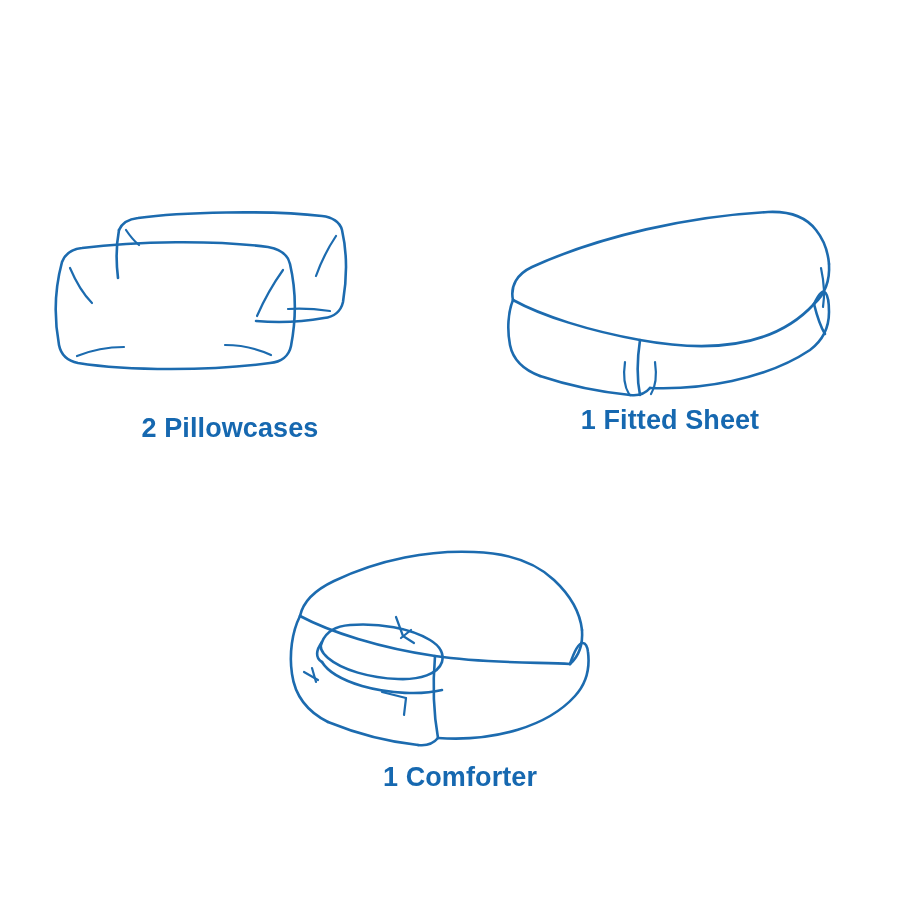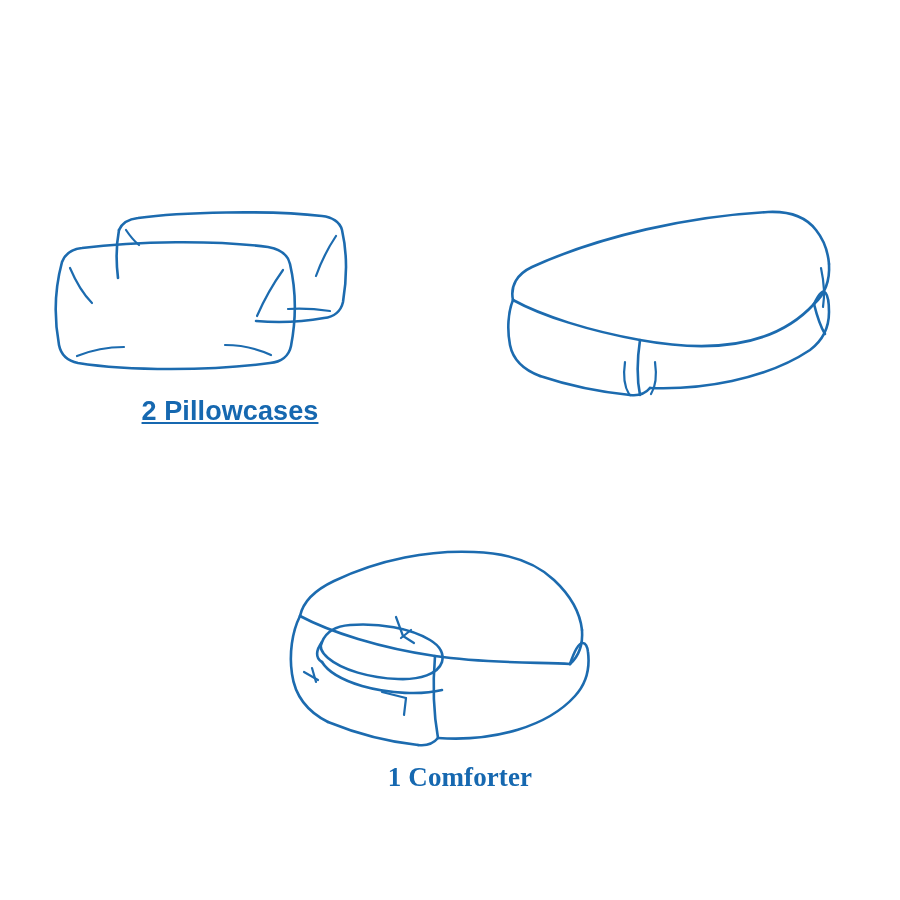--- a/index.html
+++ b/index.html
@@ -90,27 +90,27 @@
     text-align: center;
     color: #1668B0;
     font-size: 27px;
     font-weight: bold;
     letter-spacing: 0.1px;
     white-space: nowrap;
   }
 
   
   #cell-pillowcases { left: 40px;  top: 190px; width: 380px; height: 270px; }
-  #cell-pillowcases .item-caption { top: 206px; text-decoration: underline; }
+  #cell-pillowcases .item-caption { top: 223px; }
 
   #cell-fitted-sheet { left: 480px; top: 190px; width: 380px; height: 270px; }
   #cell-fitted-sheet .item-caption { top: 215px; }
 
   #cell-comforter { left: 270px; top: 540px; width: 380px; height: 270px; }
-  #cell-comforter .item-caption { top: 222px; font-family: Liberation Serif, serif; }
+  #cell-comforter .item-caption { top: 222px; }
 
   svg .ln {
     fill: none;
     stroke: #1C6BAF;
     stroke-width: 2.6;
     stroke-linecap: round;
     stroke-linejoin: round;
   }
   svg .ln-thin {
     fill: none;
@@ -185,20 +185,21 @@
       <path class="ln-thin" d="M 145,172 C 143,186 144,196 149,204"></path>
       <path class="ln-thin" d="M 175,172 C 177,186 176,196 171,204"></path>
 
       <path class="ln" d="M 170,198 C 220,200 285,190 330,160
                           C 342,151 349,138 349,122
                           C 349,106 345,90 334,114"></path>
 
       <path class="ln" d="M 334,114 C 337,126 340,136 345,144"></path>
       <path class="ln-thin" d="M 341,78 C 344,92 345,105 343,117"></path>
     </svg>
+    <div class="item-caption">1 Fitted Sheet</div>
   </div>
 
   <div class="item" id="cell-comforter">
     <svg class="item-art" width="380" height="220" viewBox="0 0 380 220">
 
       <path class="ln" d="M 30,76
                           C 33,62 45,50 64,41
                           C 110,19 160,10 204,12
                           C 238,13 266,23 284,40
                           C 300,55 310,72 312,90"></path>

